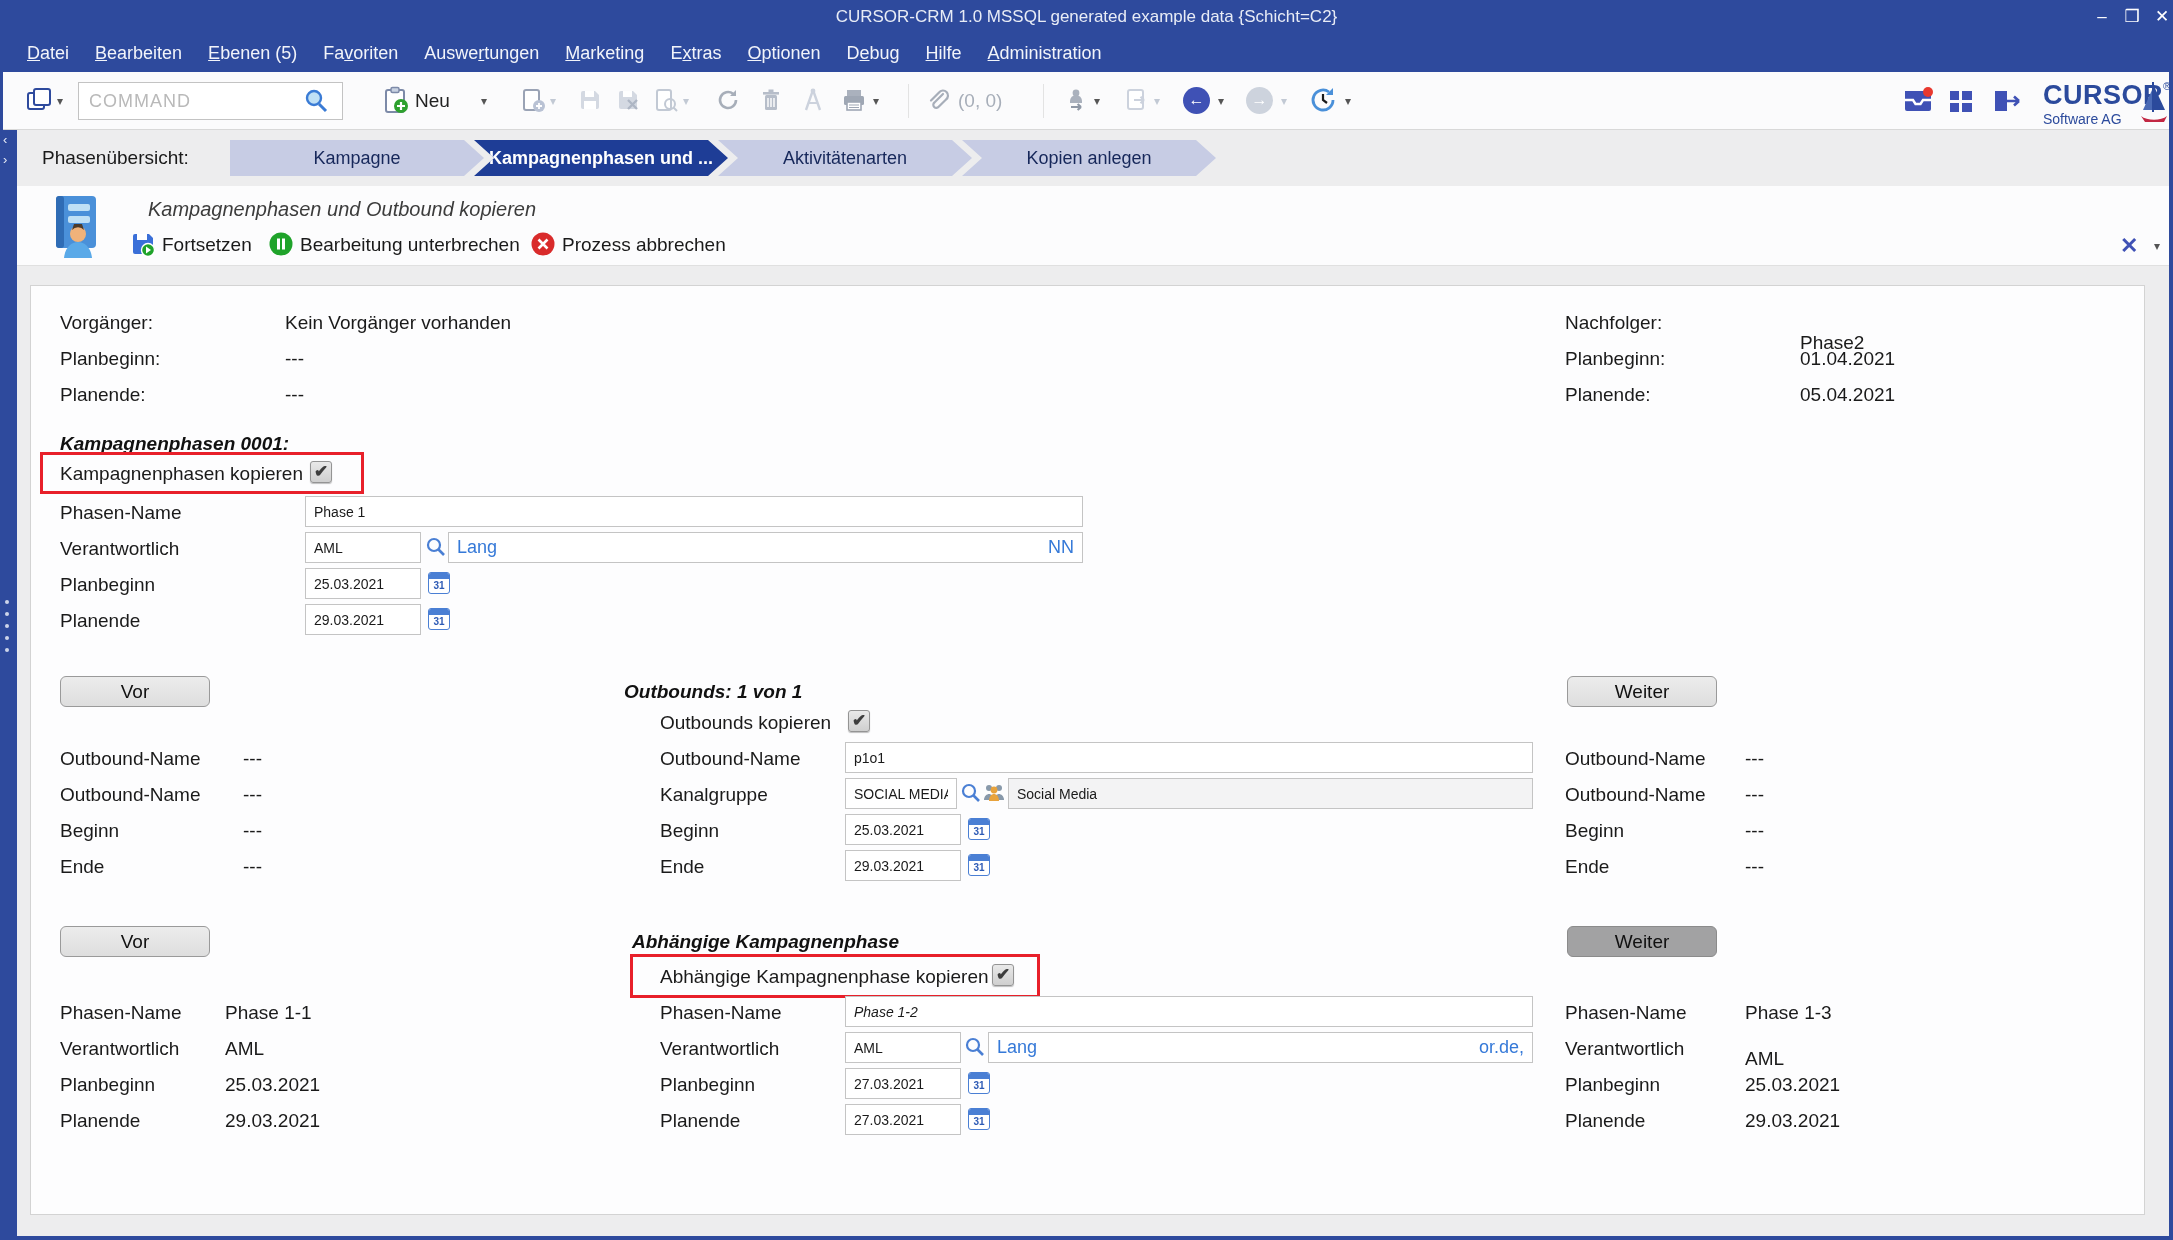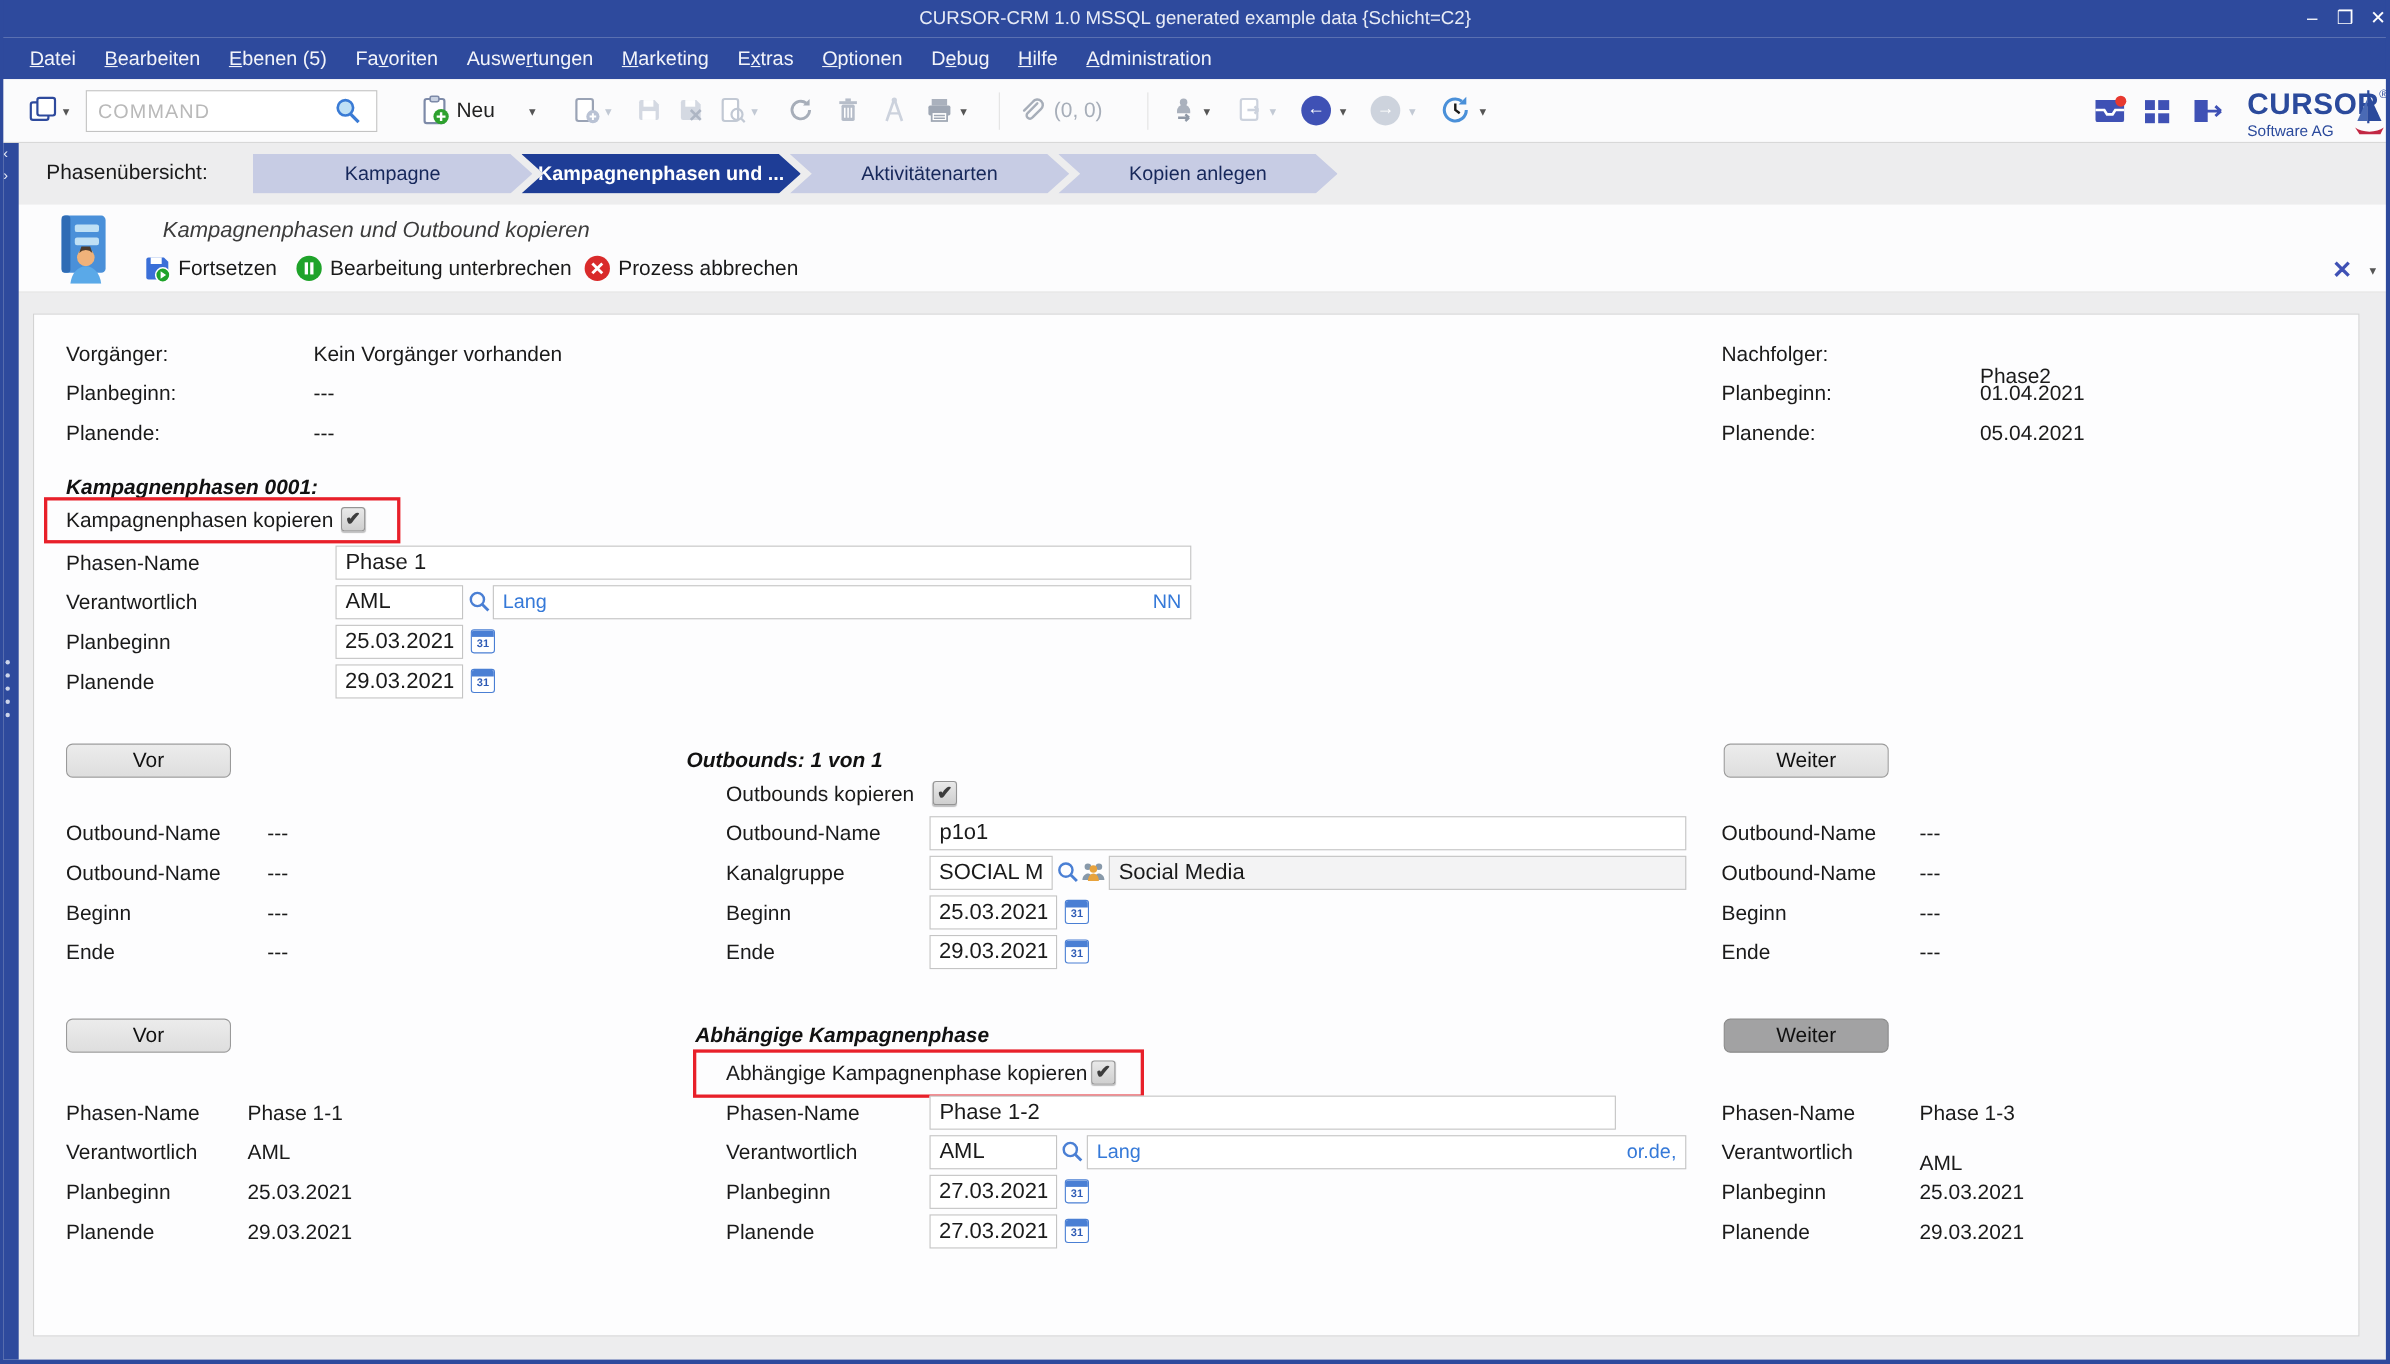--- a/index.html
+++ b/index.html
@@ -54,21 +54,21 @@
   .head-panel { left:14px; top:186px; width:2155px; height:80px; background:#fcfcfd; border-bottom:1px solid #e0e0e0; }
   .head-sub { font-style:italic; color:#3c3c3c; font-size:20px; }
   .head-title { color:#111; font-size:20px; }
   .hbtn-label { font-size:19px; color:#1a1a1a; }
 
   
   .main-panel { left:30px; top:285px; width:2115px; height:930px; background:#fdfdfe; border:1px solid #d3d3d3; }
   .lbl { font-size:19px; color:#1a1a1a; white-space:nowrap; }
   .val { font-size:19px; color:#1a1a1a; white-space:nowrap; }
   .heading { font-size:19px; font-weight:bold; font-style:italic; color:#111; white-space:nowrap; }
-  .inp { height:31px; background:#fff; border:1px solid #c4c4c4; font-size:20px; color:#1a1a1a; padding:0 8px; font-family:"Liberation Sans",sans-serif; overflow:hidden; white-space:nowrap; }
+  .inp { height:31px; background:#fff; border:1px solid #c4c4c4; font-size:14px; color:#1a1a1a; padding:0 8px; font-family:"Liberation Sans",sans-serif; overflow:hidden; white-space:nowrap; }
   input.inp { text-overflow:clip; }
   .ro { background:#f3f3f4; display:flex; align-items:center; }
   .linkfield { background:#fff; border:1px solid #c4c4c4; display:flex; align-items:center; justify-content:space-between; padding:0 8px; font-size:18px; color:#3579d8; overflow:hidden; }
   .btn { width:150px; height:31px; background:linear-gradient(#ececec,#dedede); border:1px solid #9a9a9a; border-radius:6px; font-size:19px; color:#111; text-align:center; line-height:29px; }
   .btn.dark { background:#a2a2a3; border-color:#8b8b8b; }
   .chk { width:22px; height:22px; background:linear-gradient(#e9e9e9,#cfcfcf); border:1px solid #949494; border-radius:3px; color:#3d3d3d; font-size:17px; font-weight:bold; text-align:center; line-height:20px; box-shadow:0 1px 1px rgba(0,0,0,0.25); }
   .redbox { border:3px solid #e8202a; }
   .cal { width:22px; height:22px; background:#fff; border:1px solid #4a7fd4; border-radius:3px; overflow:hidden; }
   .cal::before { content:""; display:block; height:6px; background:#4a7fd4; }
   .cal::after { content:"31"; display:block; text-align:center; font-size:10px; color:#2e5bb5; line-height:14px; font-weight:bold; }
@@ -442,21 +442,21 @@
   <span class="abs lbl" style="left:60px; top:1002px;">Phasen-Name</span>
   <span class="abs val" style="left:225px; top:1002px;">Phase 1-1</span>
   <span class="abs lbl" style="left:60px; top:1038px;">Verantwortlich</span>
   <span class="abs val" style="left:225px; top:1038px;">AML</span>
   <span class="abs lbl" style="left:60px; top:1074px;">Planbeginn</span>
   <span class="abs val" style="left:225px; top:1074px;">25.03.2021</span>
   <span class="abs lbl" style="left:60px; top:1110px;">Planende</span>
   <span class="abs val" style="left:225px; top:1110px;">29.03.2021</span>
 
   <span class="abs lbl" style="left:660px; top:1002px;">Phasen-Name</span>
-  <input class="abs inp" style="left: 845px; top: 996px; width: 624px;" value="Phase 1-2">
+  <input class="abs inp" style="left: 845px; top: 996px; width: 688px; font-style: italic;" value="Phase 1-2">
 
   <span class="abs lbl" style="left:660px; top:1038px;">Verantwortlich</span>
   <input class="abs inp" style="left: 845px; top: 1032px; width: 116px;" value="AML">
   <span class="abs lookup" style="left:964px; top:1036px;">
     <svg width="22" height="22" viewBox="0 0 22 22">
         <circle cx="9" cy="9" r="6" fill="none" stroke="#4a7fd4" stroke-width="2.2"></circle>
         <line x1="13.5" y1="13.5" x2="19" y2="19" stroke="#4a7fd4" stroke-width="2.6"></line>
       </svg>
   </span>
   <div class="abs linkfield" style="left:988px; top:1032px; width:545px; height:31px;">

